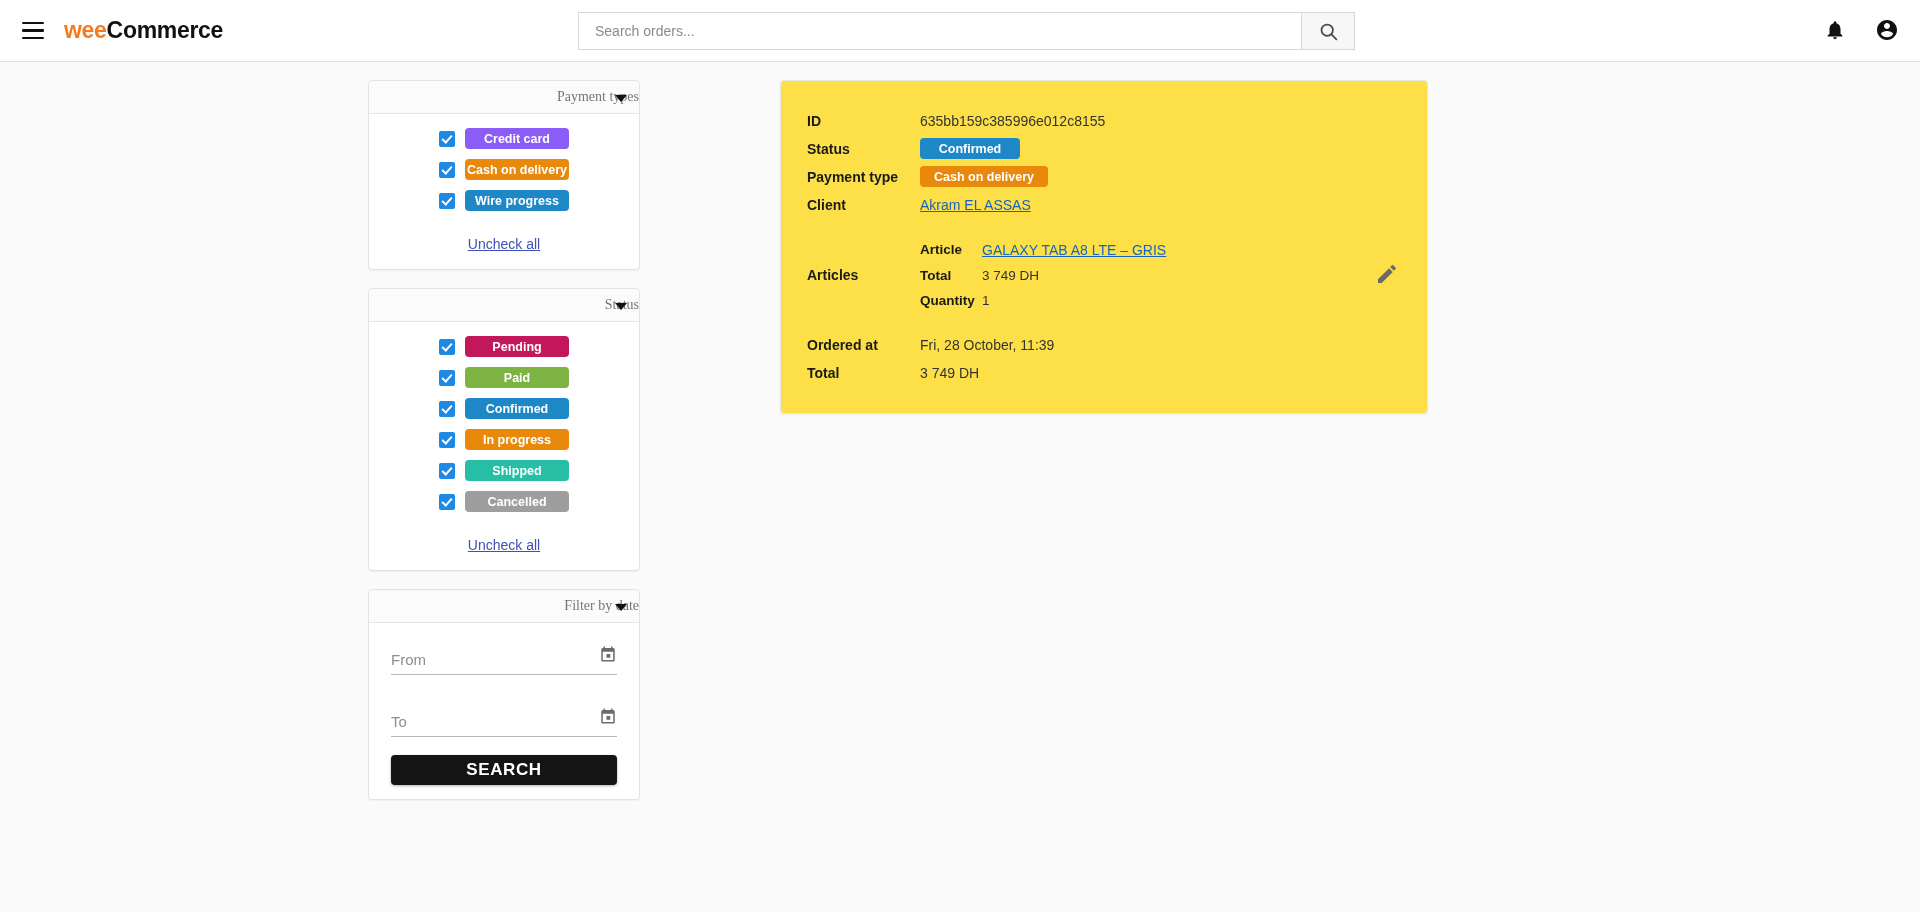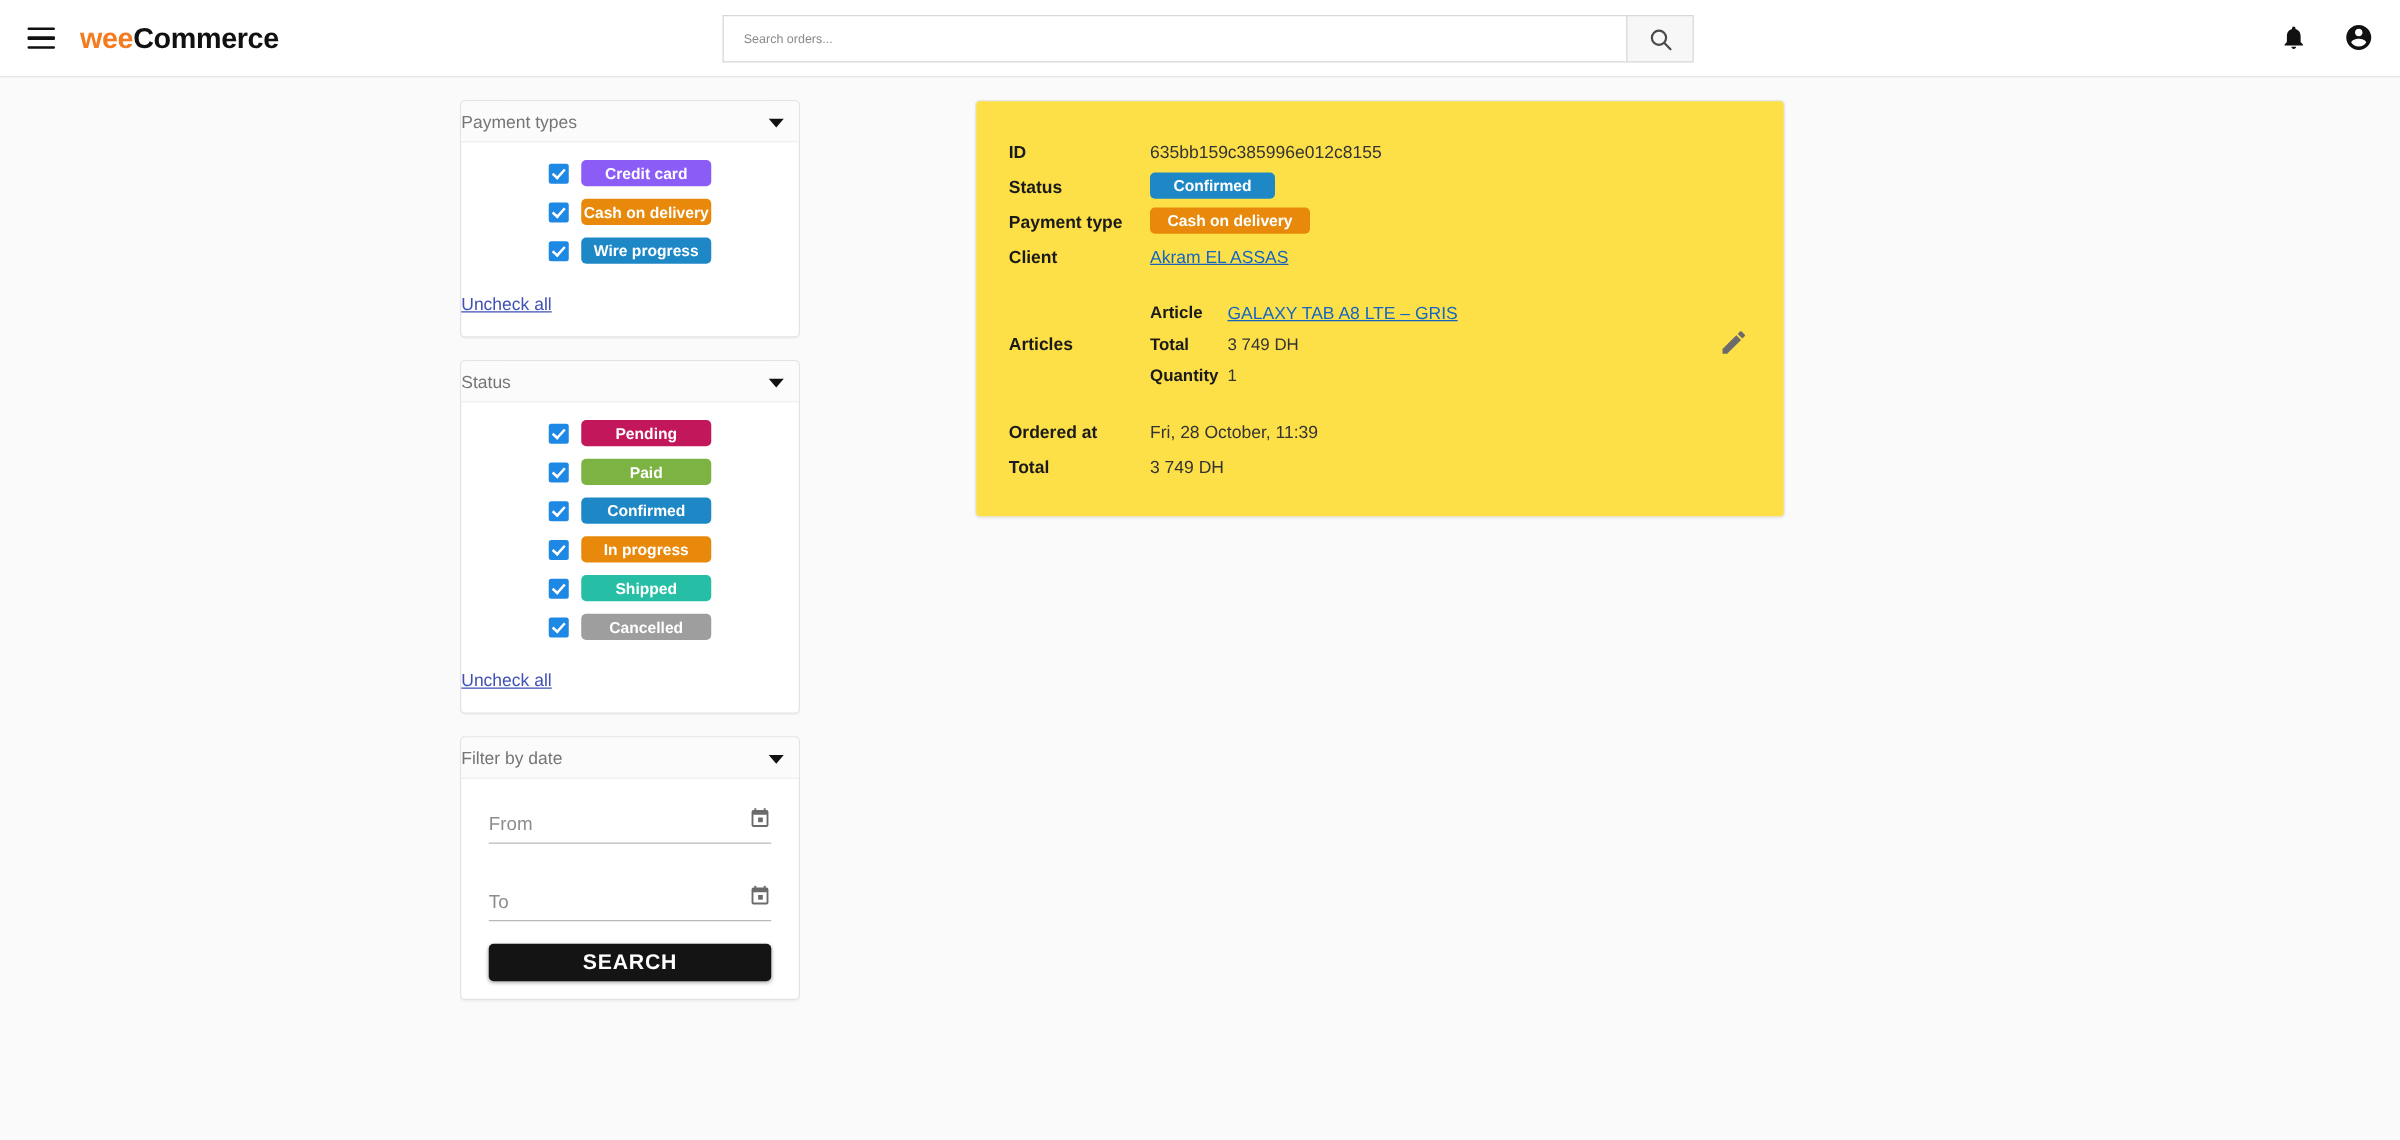--- a/index.html
+++ b/index.html
@@ -57,21 +57,21 @@
     height: 38px;
   }
   .search-input {
     width: 723px;
     height: 38px;
     border: 1px solid #d8d8d8;
     border-right: none;
     background: #ffffff;
     outline: none;
     font-family: "Liberation Sans", sans-serif;
-    font-size: 10px;
+    font-size: 14px;
     color: #333333;
     padding: 15px 16px;
   }
   .search-input::placeholder { color: #8a8a8a; }
   .search-btn {
     width: 54px;
     height: 38px;
     background: #f7f7f7;
     border: 1px solid #d8d8d8;
     display: flex; align-items: center; justify-content: center;
@@ -119,22 +119,23 @@
     box-shadow: 0 1px 1px rgba(0,0,0,0.04);
   }
   .panel-header {
     position: relative;
     height: 33px;
     background: #fbfbfb;
     border-bottom: 1px solid #e6e6e6;
     border-radius: 4px 4px 0 0;
     display: flex;
     align-items: center;
-    justify-content: flex-start;
-    cursor: pointer;
+    justify-content: flex-end;
+    cursor: pointer;
+    font-family: Liberation Serif, serif;
   }
   .panel-title {
     font-size: 14px;
     color: #757575;
     font-weight: normal;
   }
   .caret {
     position: absolute;
     right: 12px;
     top: 50%;
@@ -178,21 +179,21 @@
     height: 21px;
     border-radius: 4px;
     color: #ffffff;
     font-size: 12.5px;
     font-weight: bold;
     white-space: nowrap;
     cursor: pointer;
     user-select: none;
   }
   .uncheck-wrap {
-    text-align: left;
+    text-align: center;
     margin-top: 24px;
     margin-bottom: 6px;
   }
   .uncheck-link {
     color: #3f51b5;
     font-size: 14px;
     text-decoration: underline;
     cursor: pointer;
   }
 

